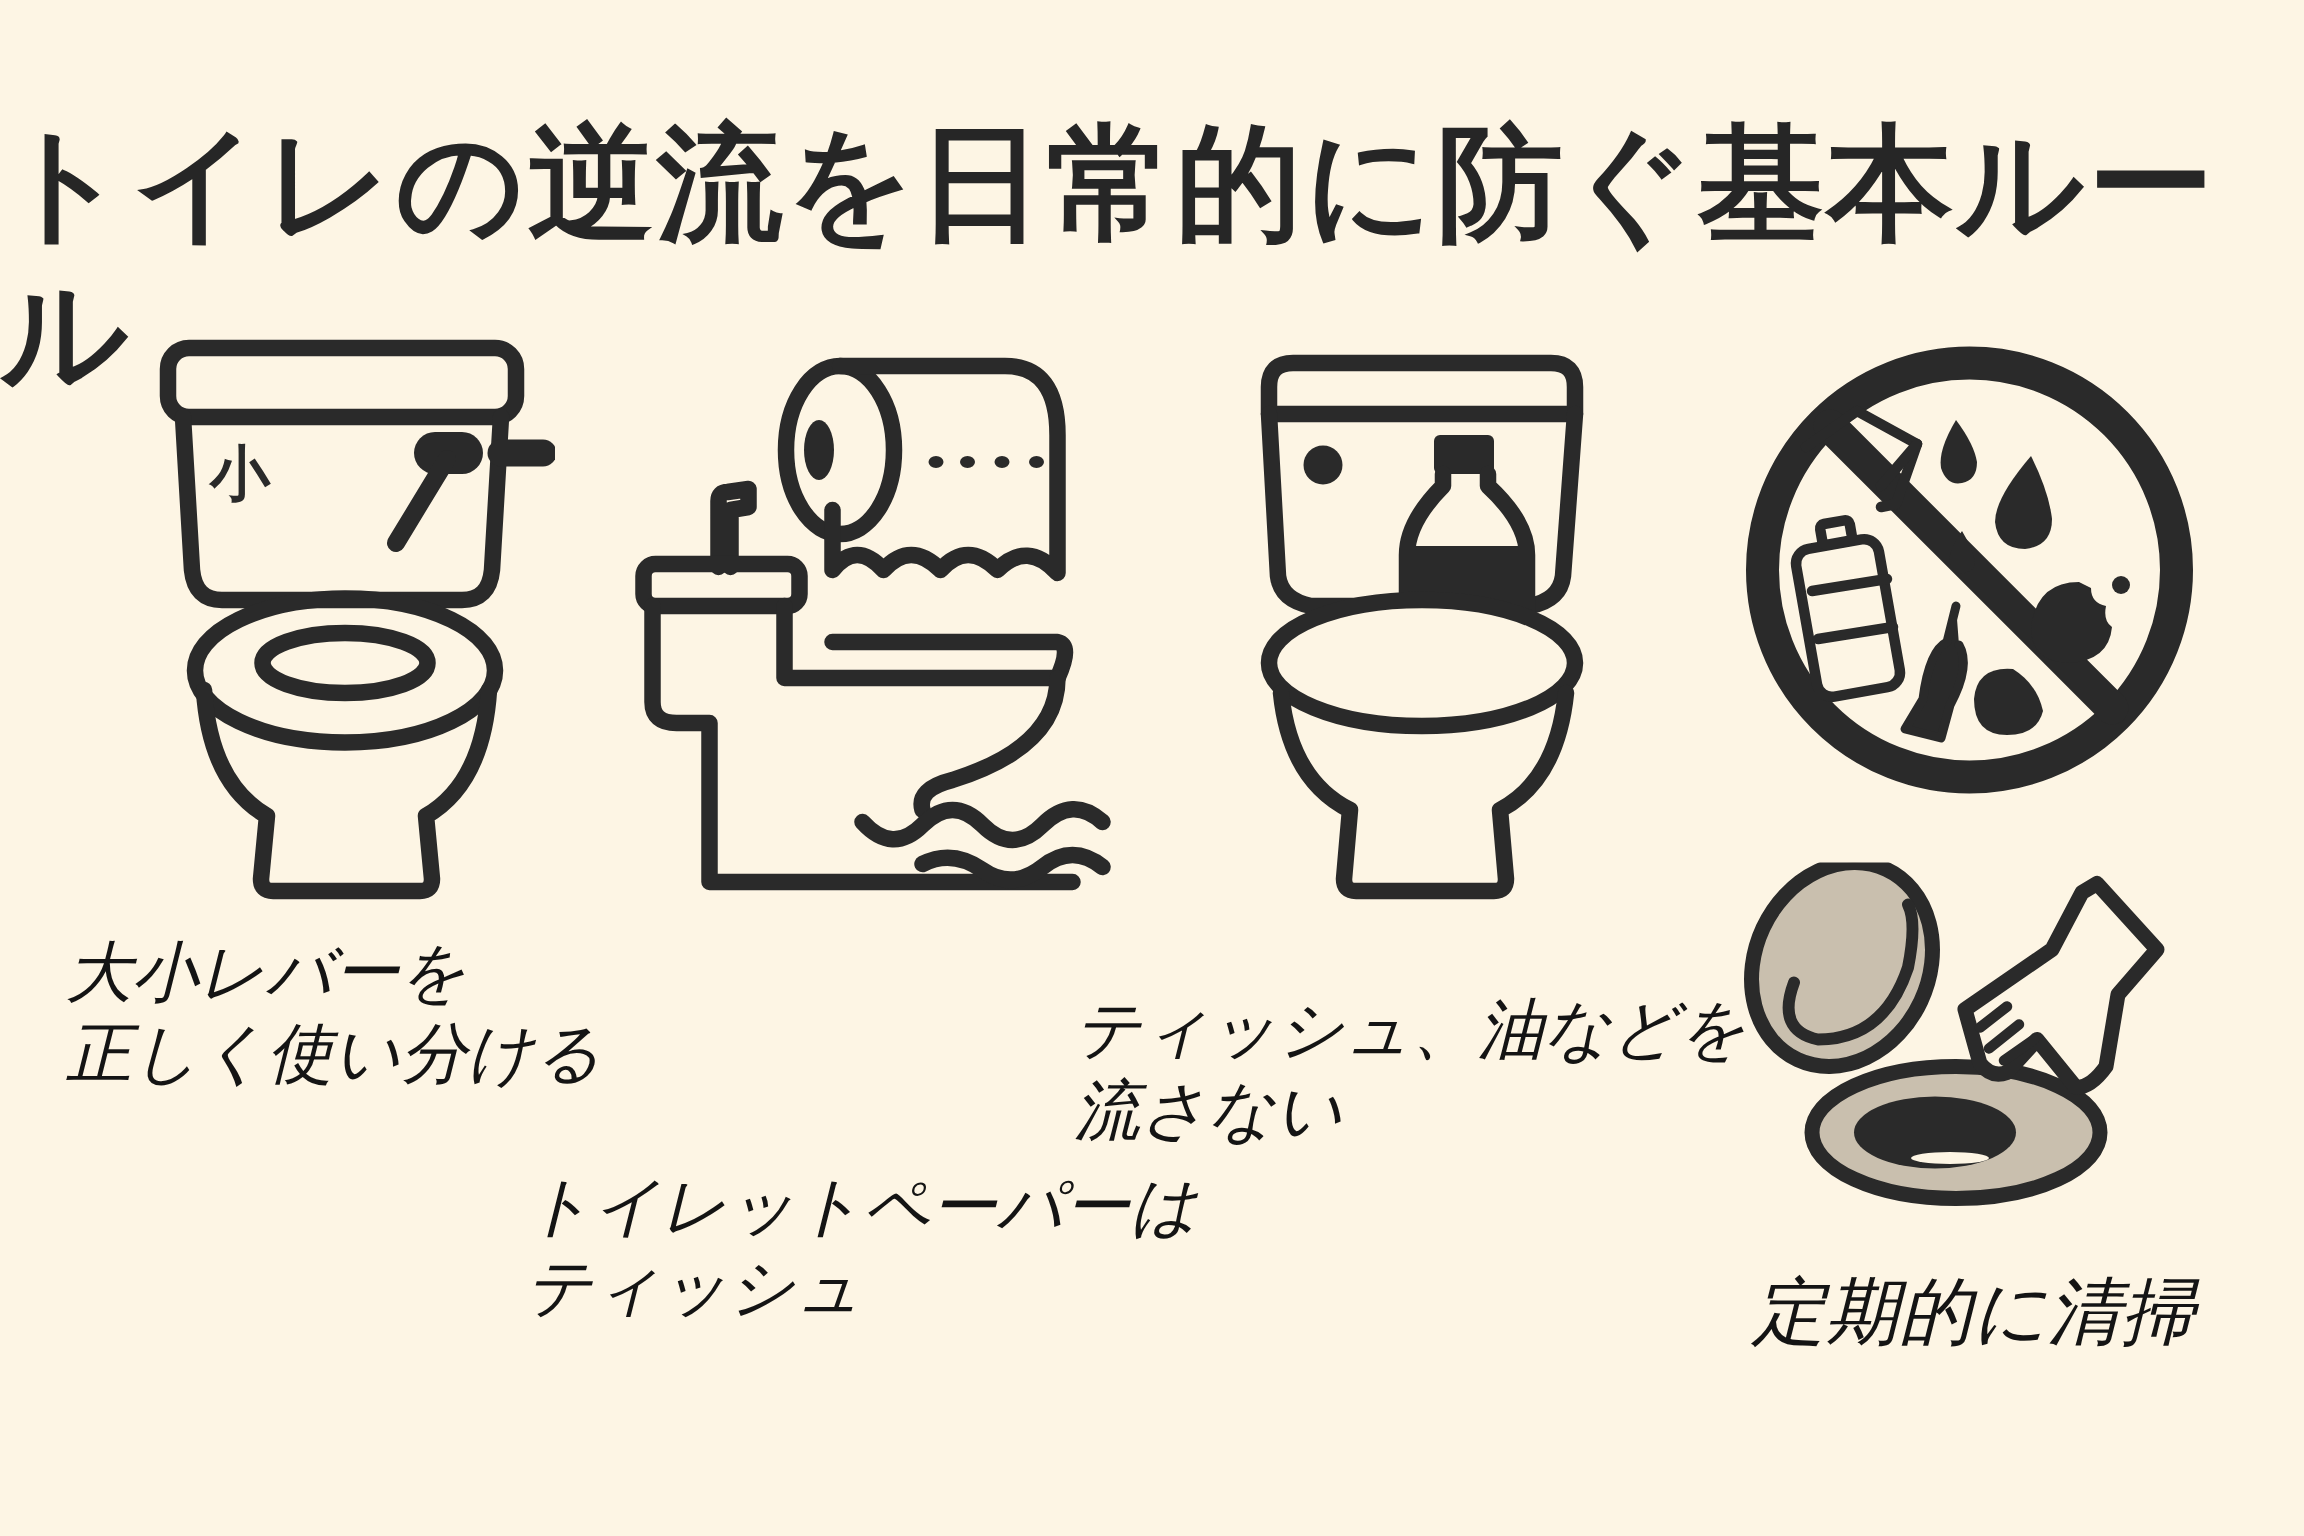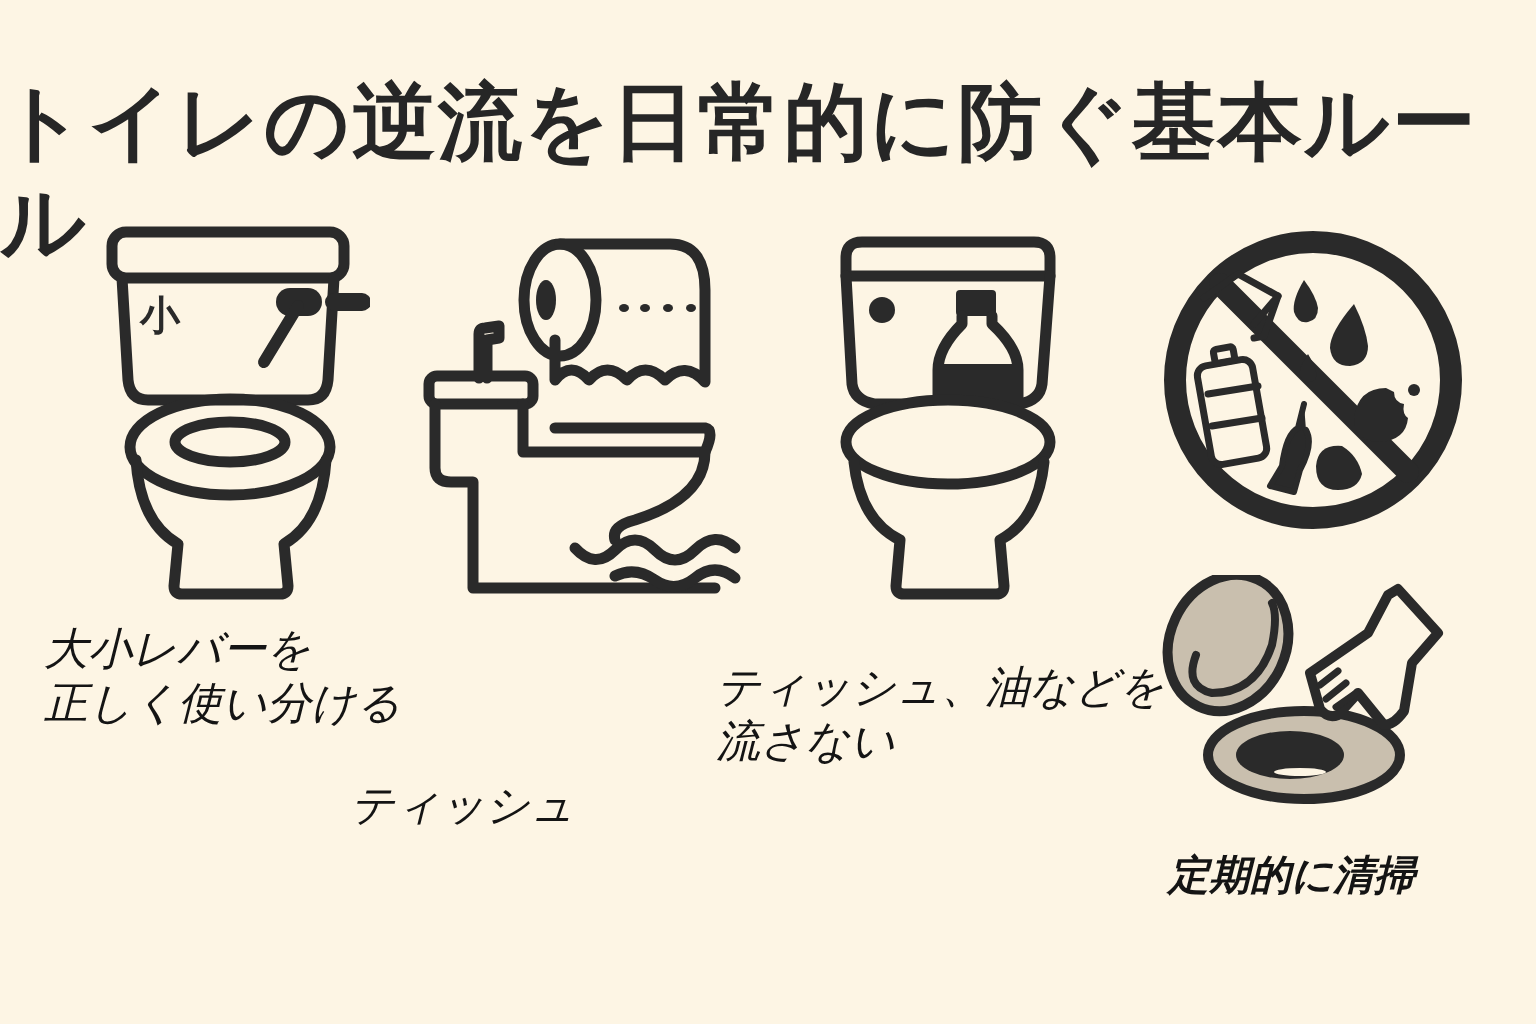--- a/index.html
+++ b/index.html
@@ -156,23 +156,24 @@
     <path d="M176 132 L196 118" stroke-width="7"></path>
   </svg>
 </div>
 
 <div class="label" style="left:44px; top:622px;">
   <span>大小レバーを</span>
   <span>正しく使い分ける</span>
 </div>
 
 <div class="label" style="left:350px; top:778px;">
+  <span>トイレットペーパーは</span>
   <span>ティッシュ</span>
 </div>
 
 <div class="label" style="left:716px; top:640px;margin-top:20px;">
   <span>ティッシュ、油などを</span>
   <span>流さない</span>
 </div>
 
-<div class="label" style="left:1168px; top:848px; font-weight:bold; font-size:41px;">
+<div class="label" style="left:1168px; top:848px; font-weight:normal; font-size:49px;">
   <span>定期的に清掃</span>
 </div>
 
 </body></html>

